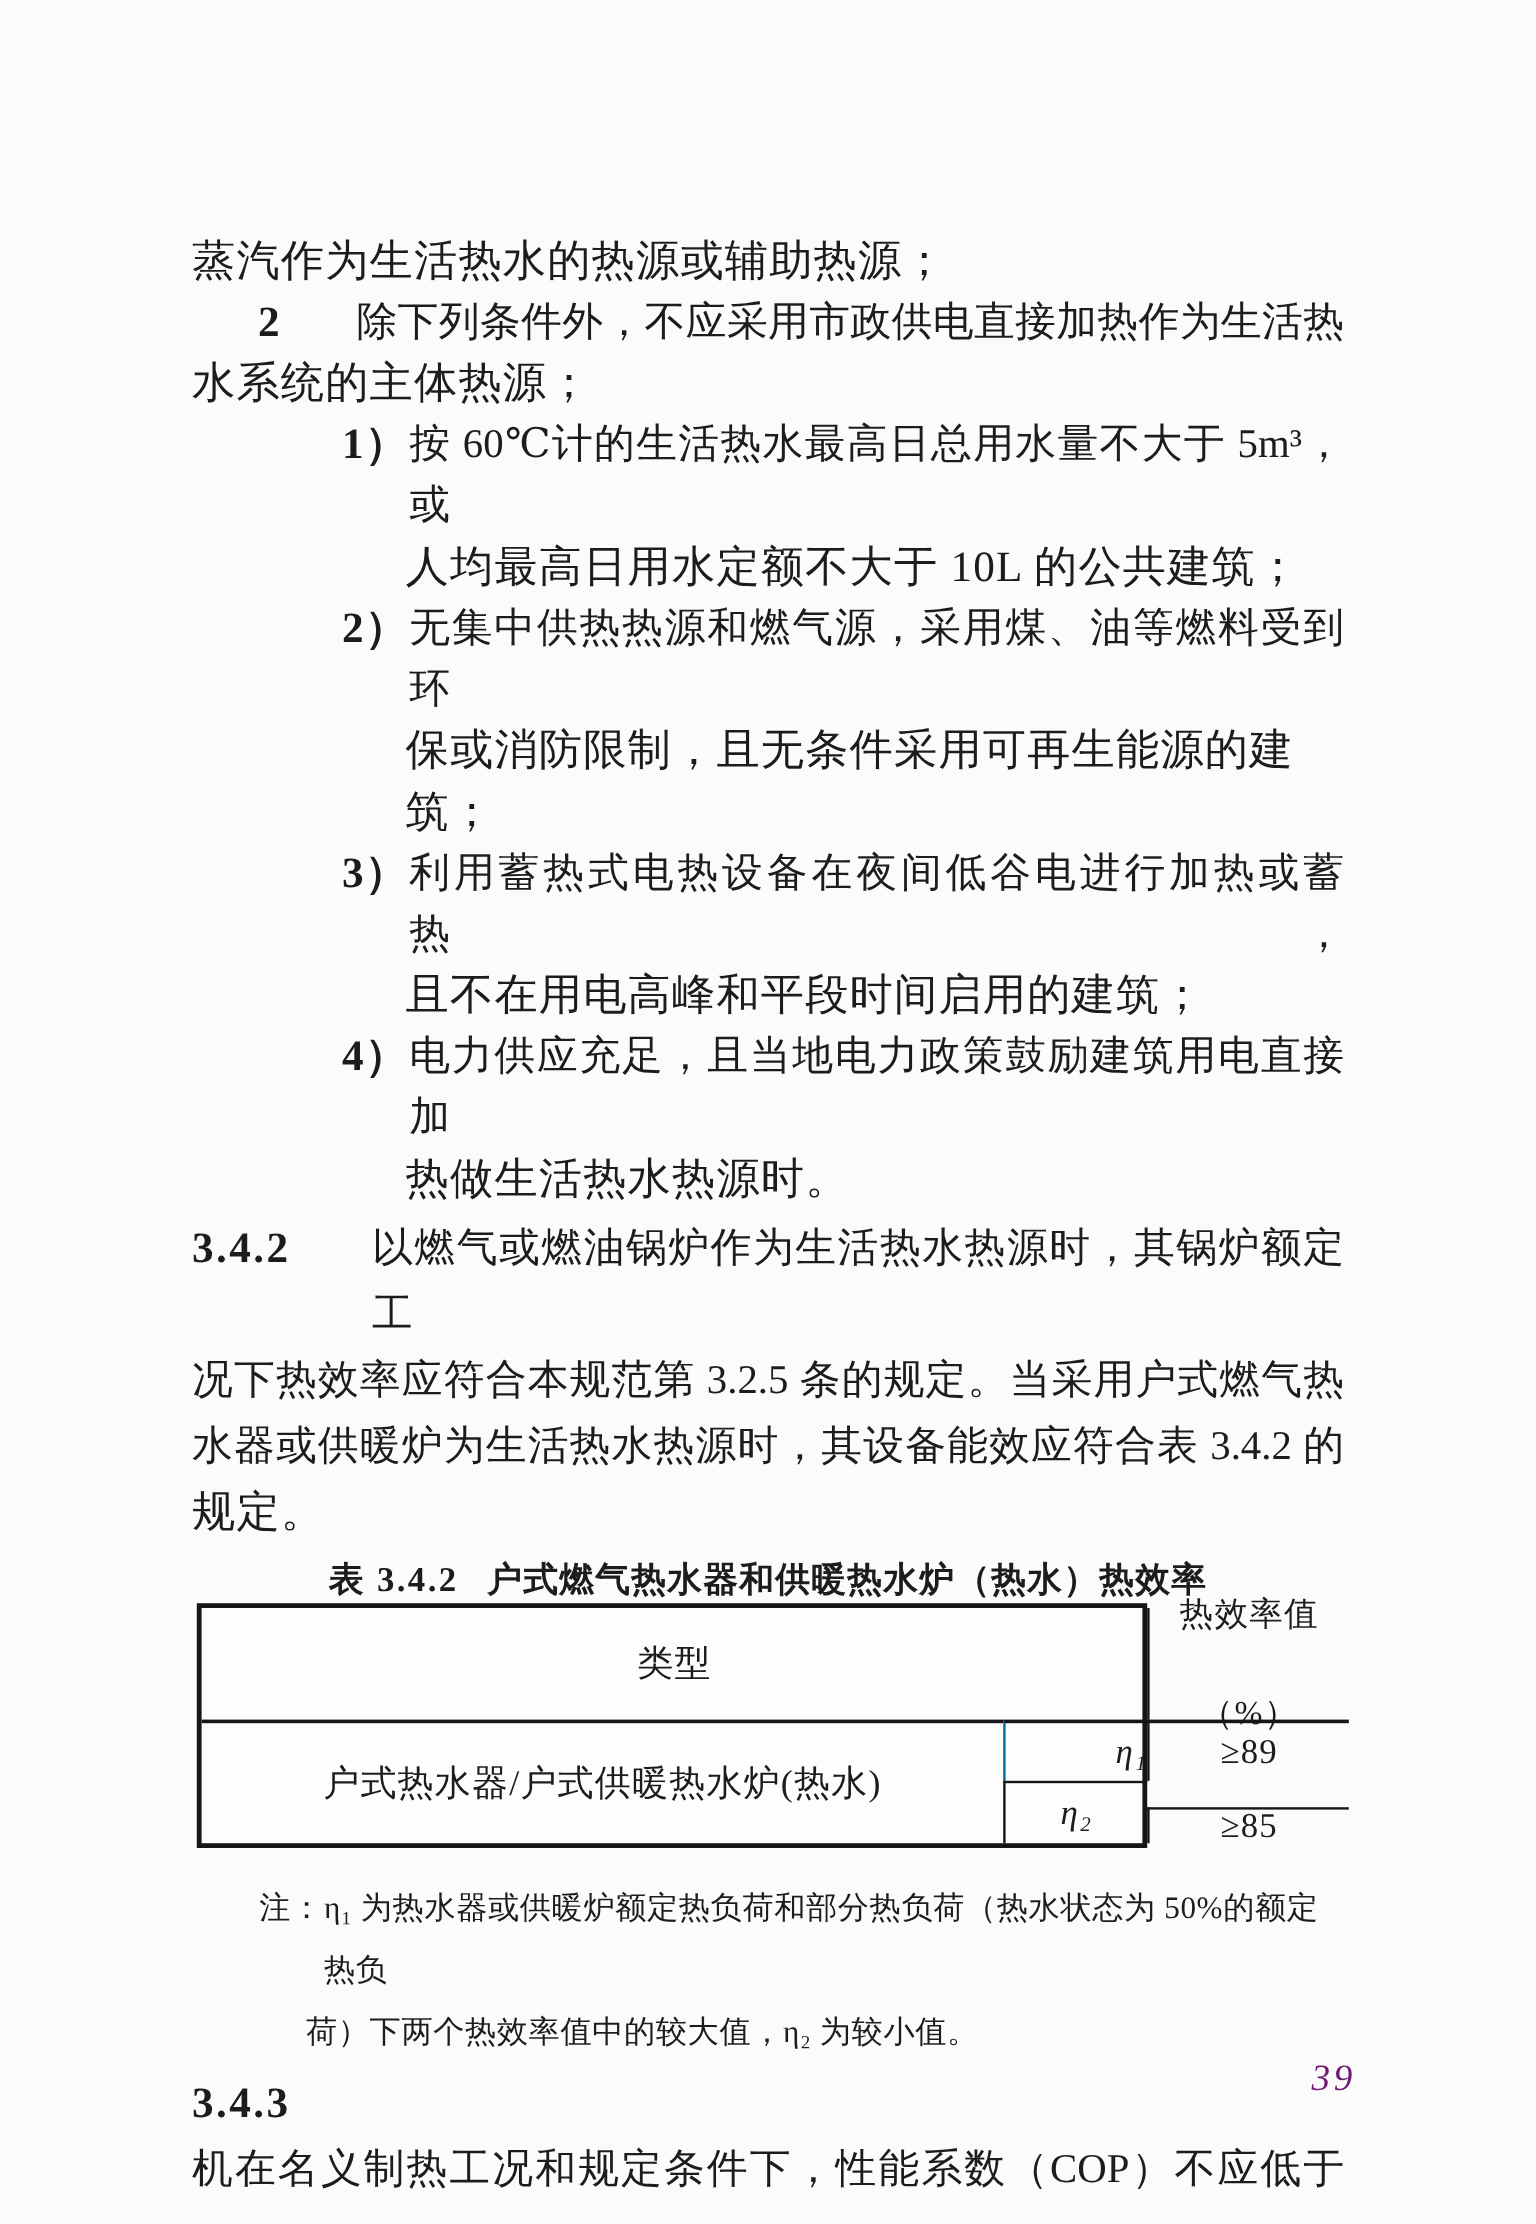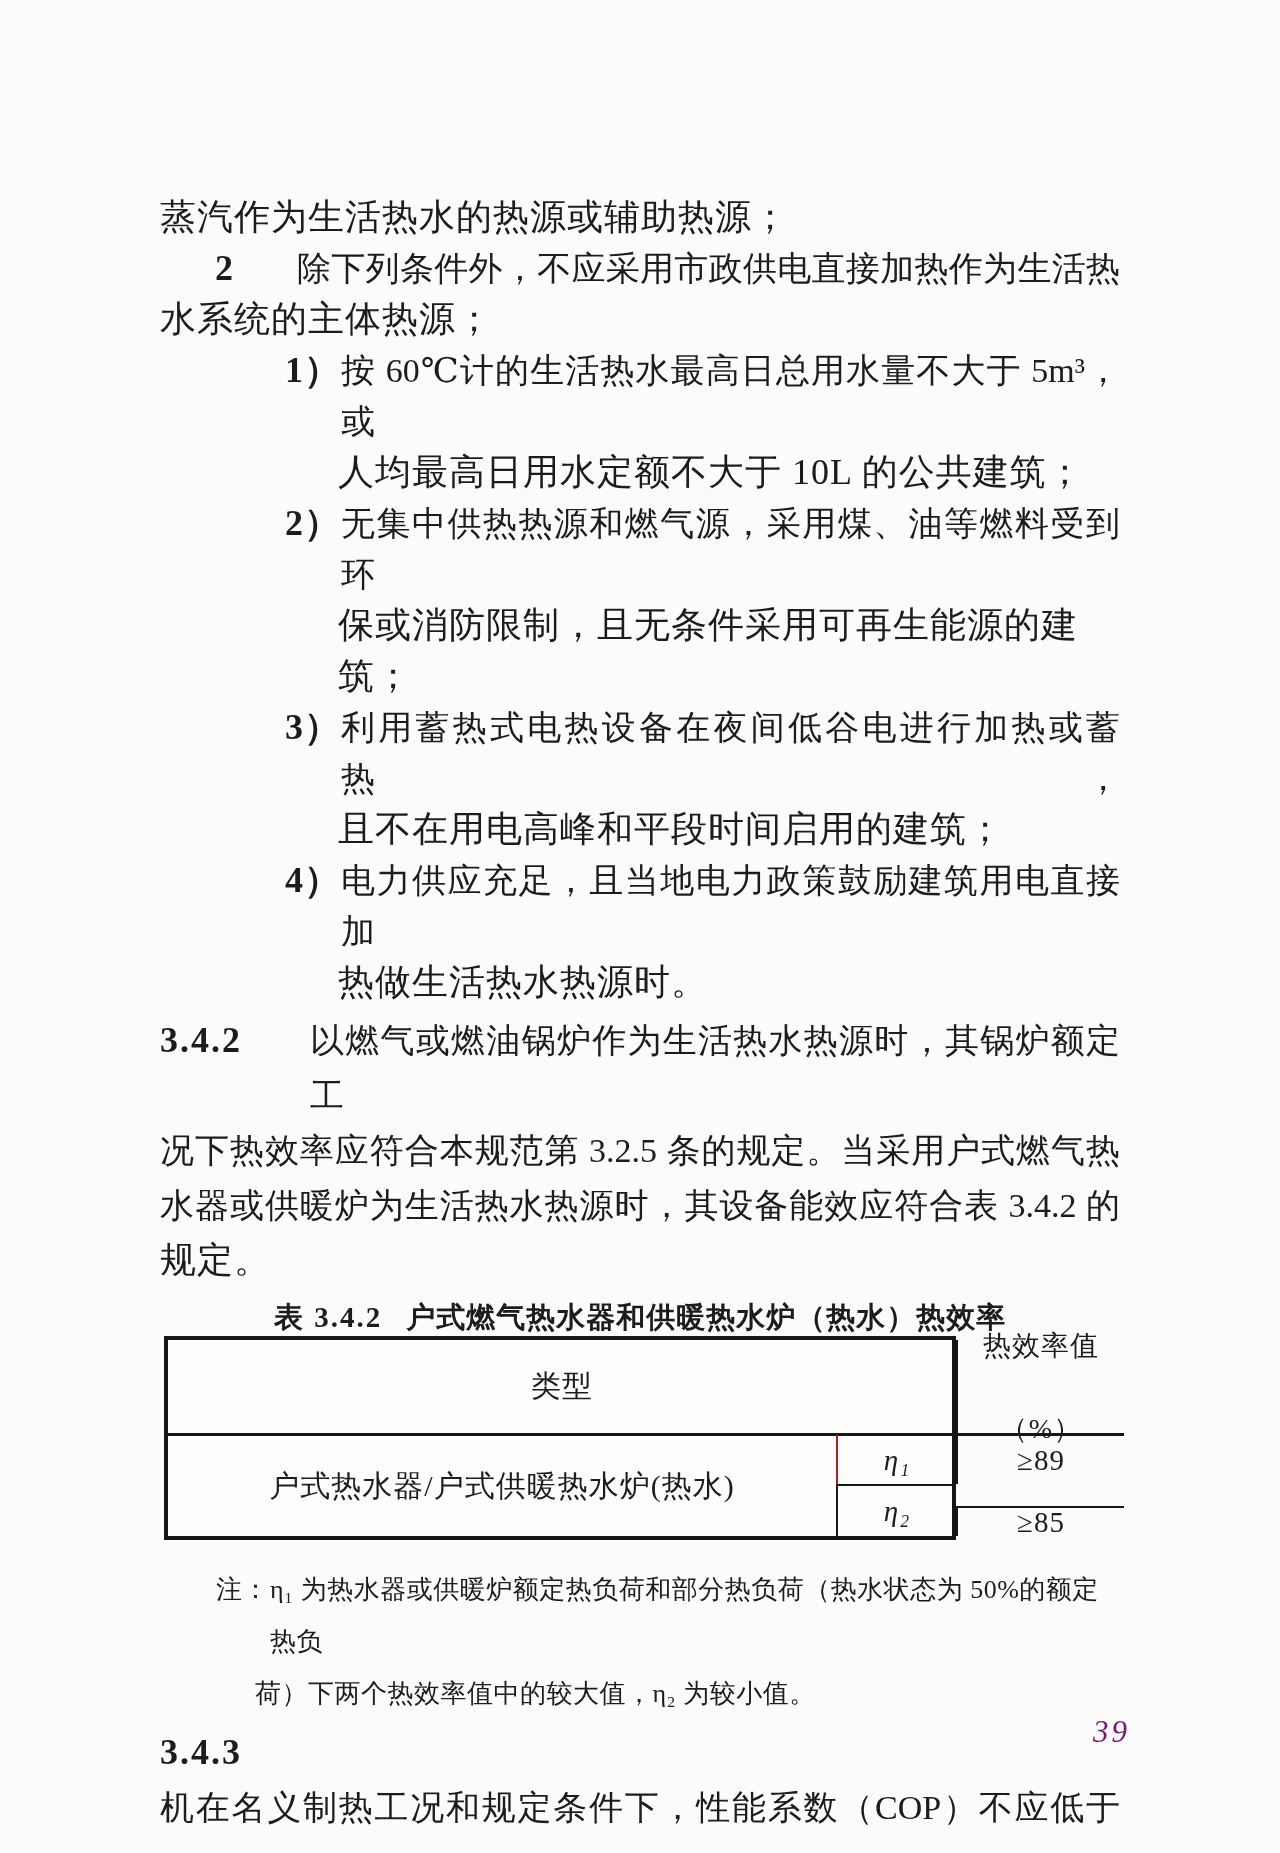--- a/index.html
+++ b/index.html
@@ -33,21 +33,21 @@
   .caption .cap-prefix{margin-right:24px;letter-spacing:2px;}
 
   
   .grid-table{box-sizing:border-box;border:4px solid #161616;margin-left:4px;width:792px;background:#fdfdfc;display:grid;}
   .cell{display:flex;align-items:center;justify-content:center;box-sizing:border-box;font-size:30px;letter-spacing:1px;}
 
   .t342{grid-template-columns:668px 120px 168px;grid-template-rows:93px 51px 52px;}
   .t342 .c-type{grid-column:1/3;grid-row:1;}
   .t342 .c-eff{grid-column:3;grid-row:1;border-left:2px solid #161616;flex-direction:column;font-size:28px;line-height:37px;gap:46px;}
   .t342 .c-label{grid-column:1;grid-row:2/4;border-top:3px solid #161616;}
-  .t342 .c-s1{grid-column:2;grid-row:2;border-top:3px solid #161616;border-left:2px solid #b91c1c;}
+  .t342 .c-s1{grid-column:2;grid-row:2;border-top:3px solid #161616;border-left:2px solid #0369a1;justify-content:flex-end;}
   .t342 .c-v1{grid-column:3;grid-row:2;border-top:3px solid #161616;border-left:2px solid #161616;}
   .t342 .c-s2{grid-column:2;grid-row:3;border-top:2px solid #161616;border-left:2px solid #161616;}
   .t342 .c-v2{grid-column:3;grid-row:3;border-top:2px solid #161616;border-left:2px solid #161616;margin-top:22px;}
   .sym{font-style:italic;font-size:29px;}
   .geq{font-size:29px;letter-spacing:1px;}
 
   
   .note{margin-top:24px;font-size:26px;letter-spacing:0.5px;}
   .note .nrow{display:flex;line-height:52px;}
   .note .nrow1{margin-left:56px;}

